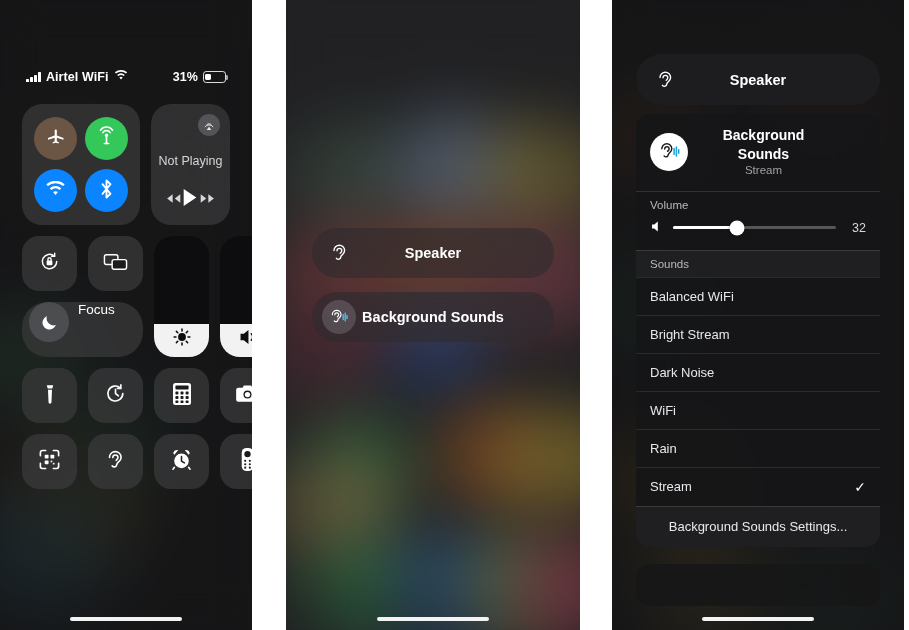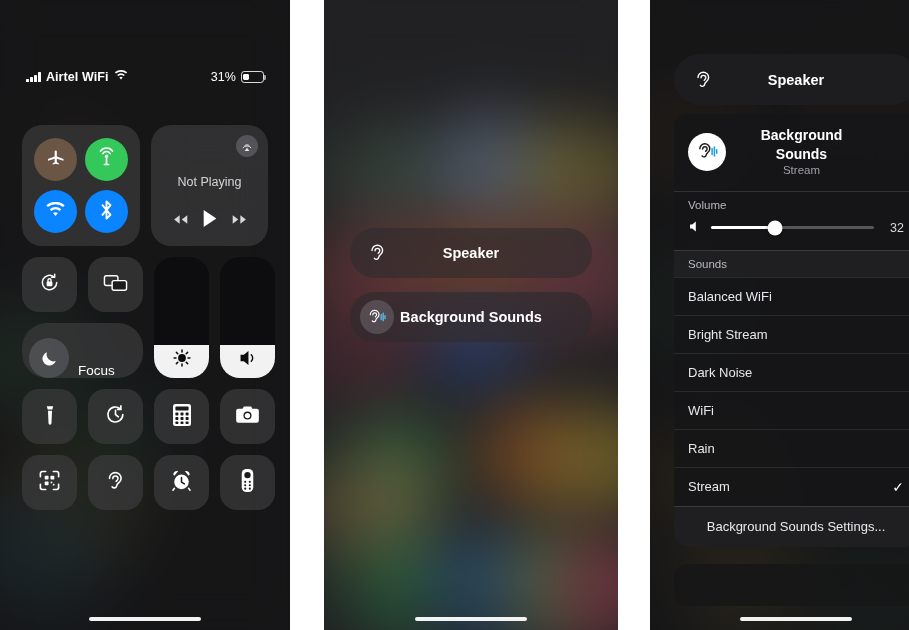--- a/index.html
+++ b/index.html
@@ -18,21 +18,21 @@
   }
 
   
   .panel {
     position: relative;
     height: 630px;
     overflow: hidden;
     background: #1c1c1e;
     flex: none;
   }
-  .panel.p1 { width: 290px; padding-left: 32px; }
+  .panel.p1 { width: 252px; padding-left: 32px; }
   .panel.p2 { width: 294px; margin-left: 18px; }
   .panel.p3 { width: 292px; margin-left: 16px; }
 
   
   .wall {
     position: absolute; inset: 0;
     background: #2a2a2c;
   }
   .wall .blob {
     position: absolute;
@@ -57,40 +57,39 @@
     font-size: 12.5px;
     letter-spacing: .1px;
   }
   .sb-left { display: flex; align-items: center; gap: 5px; }
   .bars { display: flex; align-items: flex-end; gap: 1.5px; height: 10px; }
   .bars i { display:block; width: 2.6px; background: #fff; border-radius: .6px; }
   .bars i:nth-child(1){height:3px;} .bars i:nth-child(2){height:5px;}
   .bars i:nth-child(3){height:7.5px;} .bars i:nth-child(4){height:10px;}
   .carrier { font-size: 12.5px; font-weight: 600; }
   .sb-right { margin-left: auto; display: flex; align-items: center; gap: 5px; }
-  .batt-pct { font-size: 12.5px; font-weight: 400; }
+  .batt-pct { font-size: 12.5px; font-weight: 700; }
   .batt {
     width: 23px; height: 11.5px; border: 1.3px solid rgba(255,255,255,.85);
     border-radius: 3.2px; position: relative; padding: 1.4px;
   }
   .batt::after {
     content:''; position:absolute; right:-3.2px; top:3.2px;
     width:1.8px; height:4.4px; background: rgba(255,255,255,.6);
     border-radius:0 1.2px 1.2px 0;
   }
   .batt span { display:block; height:100%; background:#fff; border-radius:1.4px; }
 
   
   .cc { position: absolute; left: 22px; right: 22px; top: 104px; }
   .cc-row { display: flex; gap: 11px; }
   .module {
     background: rgba(58,58,60,.72);
     border-radius: 20px;
     backdrop-filter: blur(20px);
-    margin-top: 21px;
   }
 
   .m-connect { width: 121px; height: 121px; padding: 12px; display: grid;
                grid-template-columns: 1fr 1fr; gap: 8px; place-items: center; }
   .circ { width: 43px; height: 43px; border-radius: 50%; display:flex;
           align-items:center; justify-content:center; color:#fff; }
   .circ.off   { background: #6b5544; }
   .circ.green { background: #34c759; }
   .circ.blue  { background: #0a84ff; }
 
@@ -109,21 +108,21 @@
 
   .cc-mid { display:flex; gap: 11px; margin-top: 11px; }
   .mid-left { display:flex; flex-direction:column; gap: 11px; }
   .tile-row { display:flex; gap: 11px; }
   .tile { width: 55px; height: 55px; border-radius: 17px;
           background: rgba(58,58,60,.72);
           display:flex; align-items:center; justify-content:center; color:#fff; }
   .focus-pill {
     width: 121px; height: 55px; border-radius: 25px;
     background: rgba(58,58,60,.72);
-    display:flex; align-items:flex-end; gap: 9px; padding-left: 7px;
+    display:flex; align-items:flex-start; gap: 9px; padding-left: 7px;
   }
   .focus-circ { width:40px; height:40px; border-radius:50%;
                 background: rgba(120,120,128,.38);
                 display:flex; align-items:center; justify-content:center; }
   .focus-label { color:#fff; font-size: 13.5px; }
 
   .sliders { display:flex; gap: 11px; }
   .vslider {
     width: 55px; height: 121px; border-radius: 20px;
     background: #0d0d0f; position: relative; overflow: hidden;

